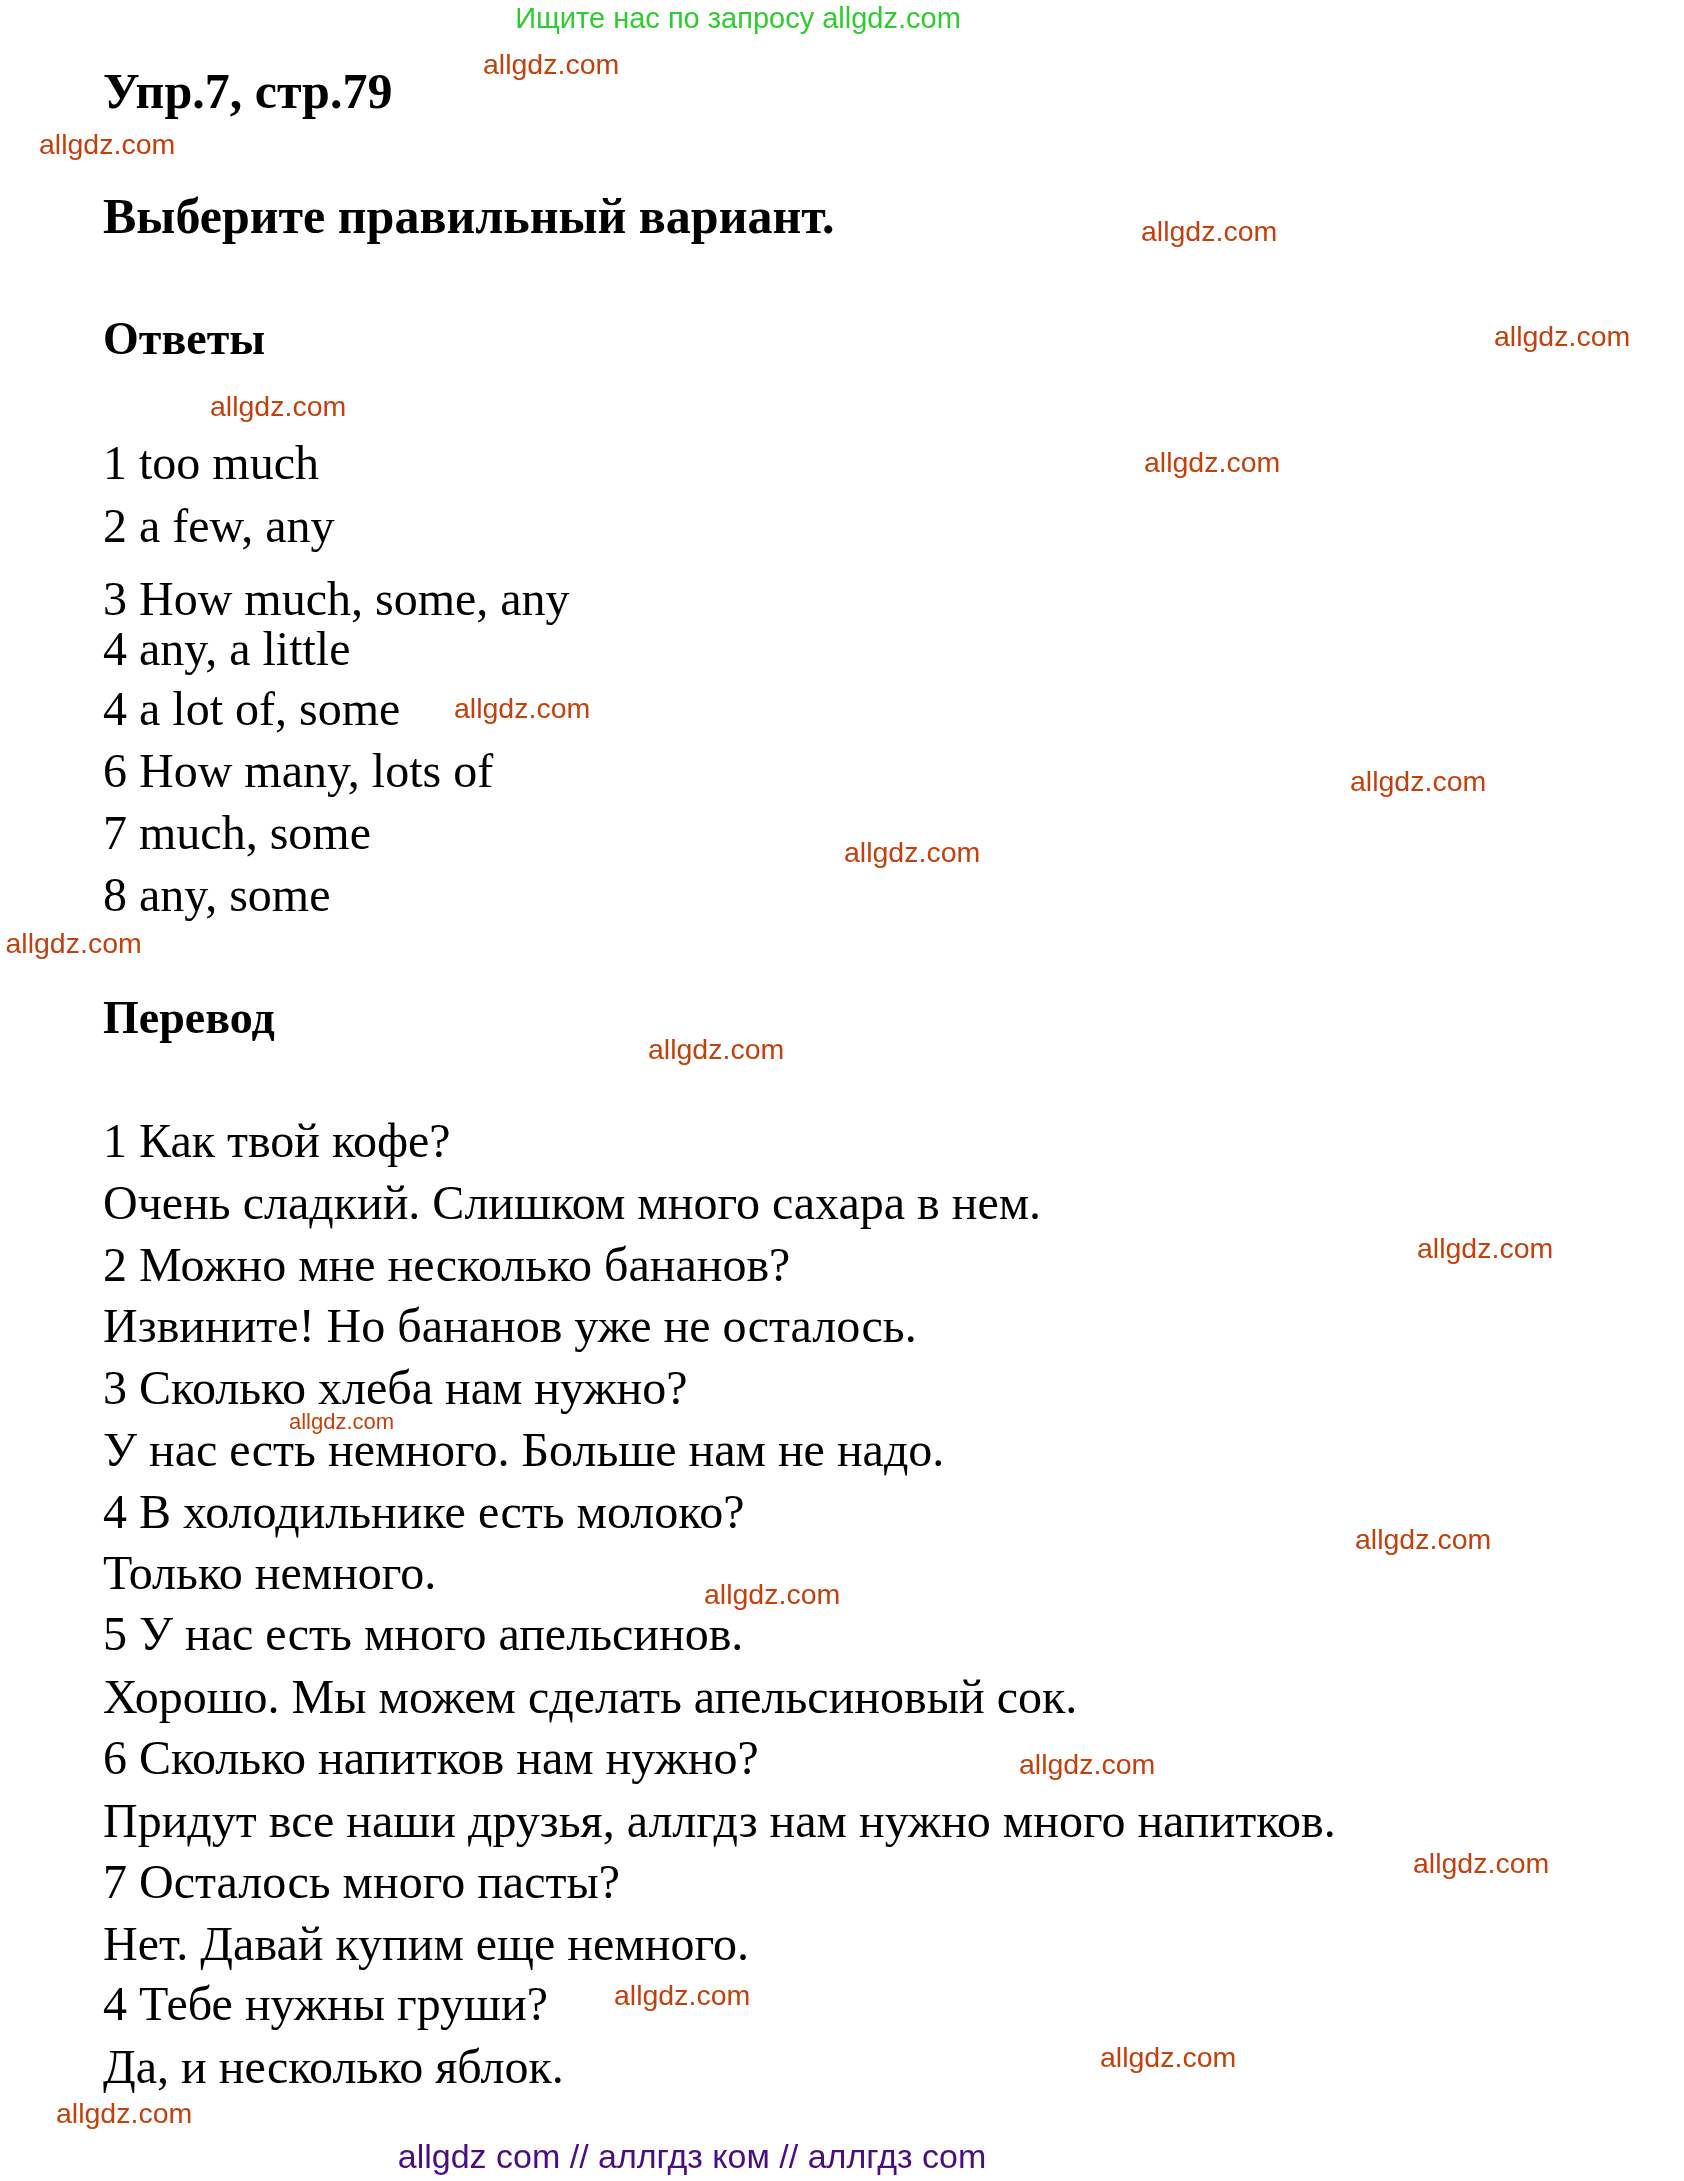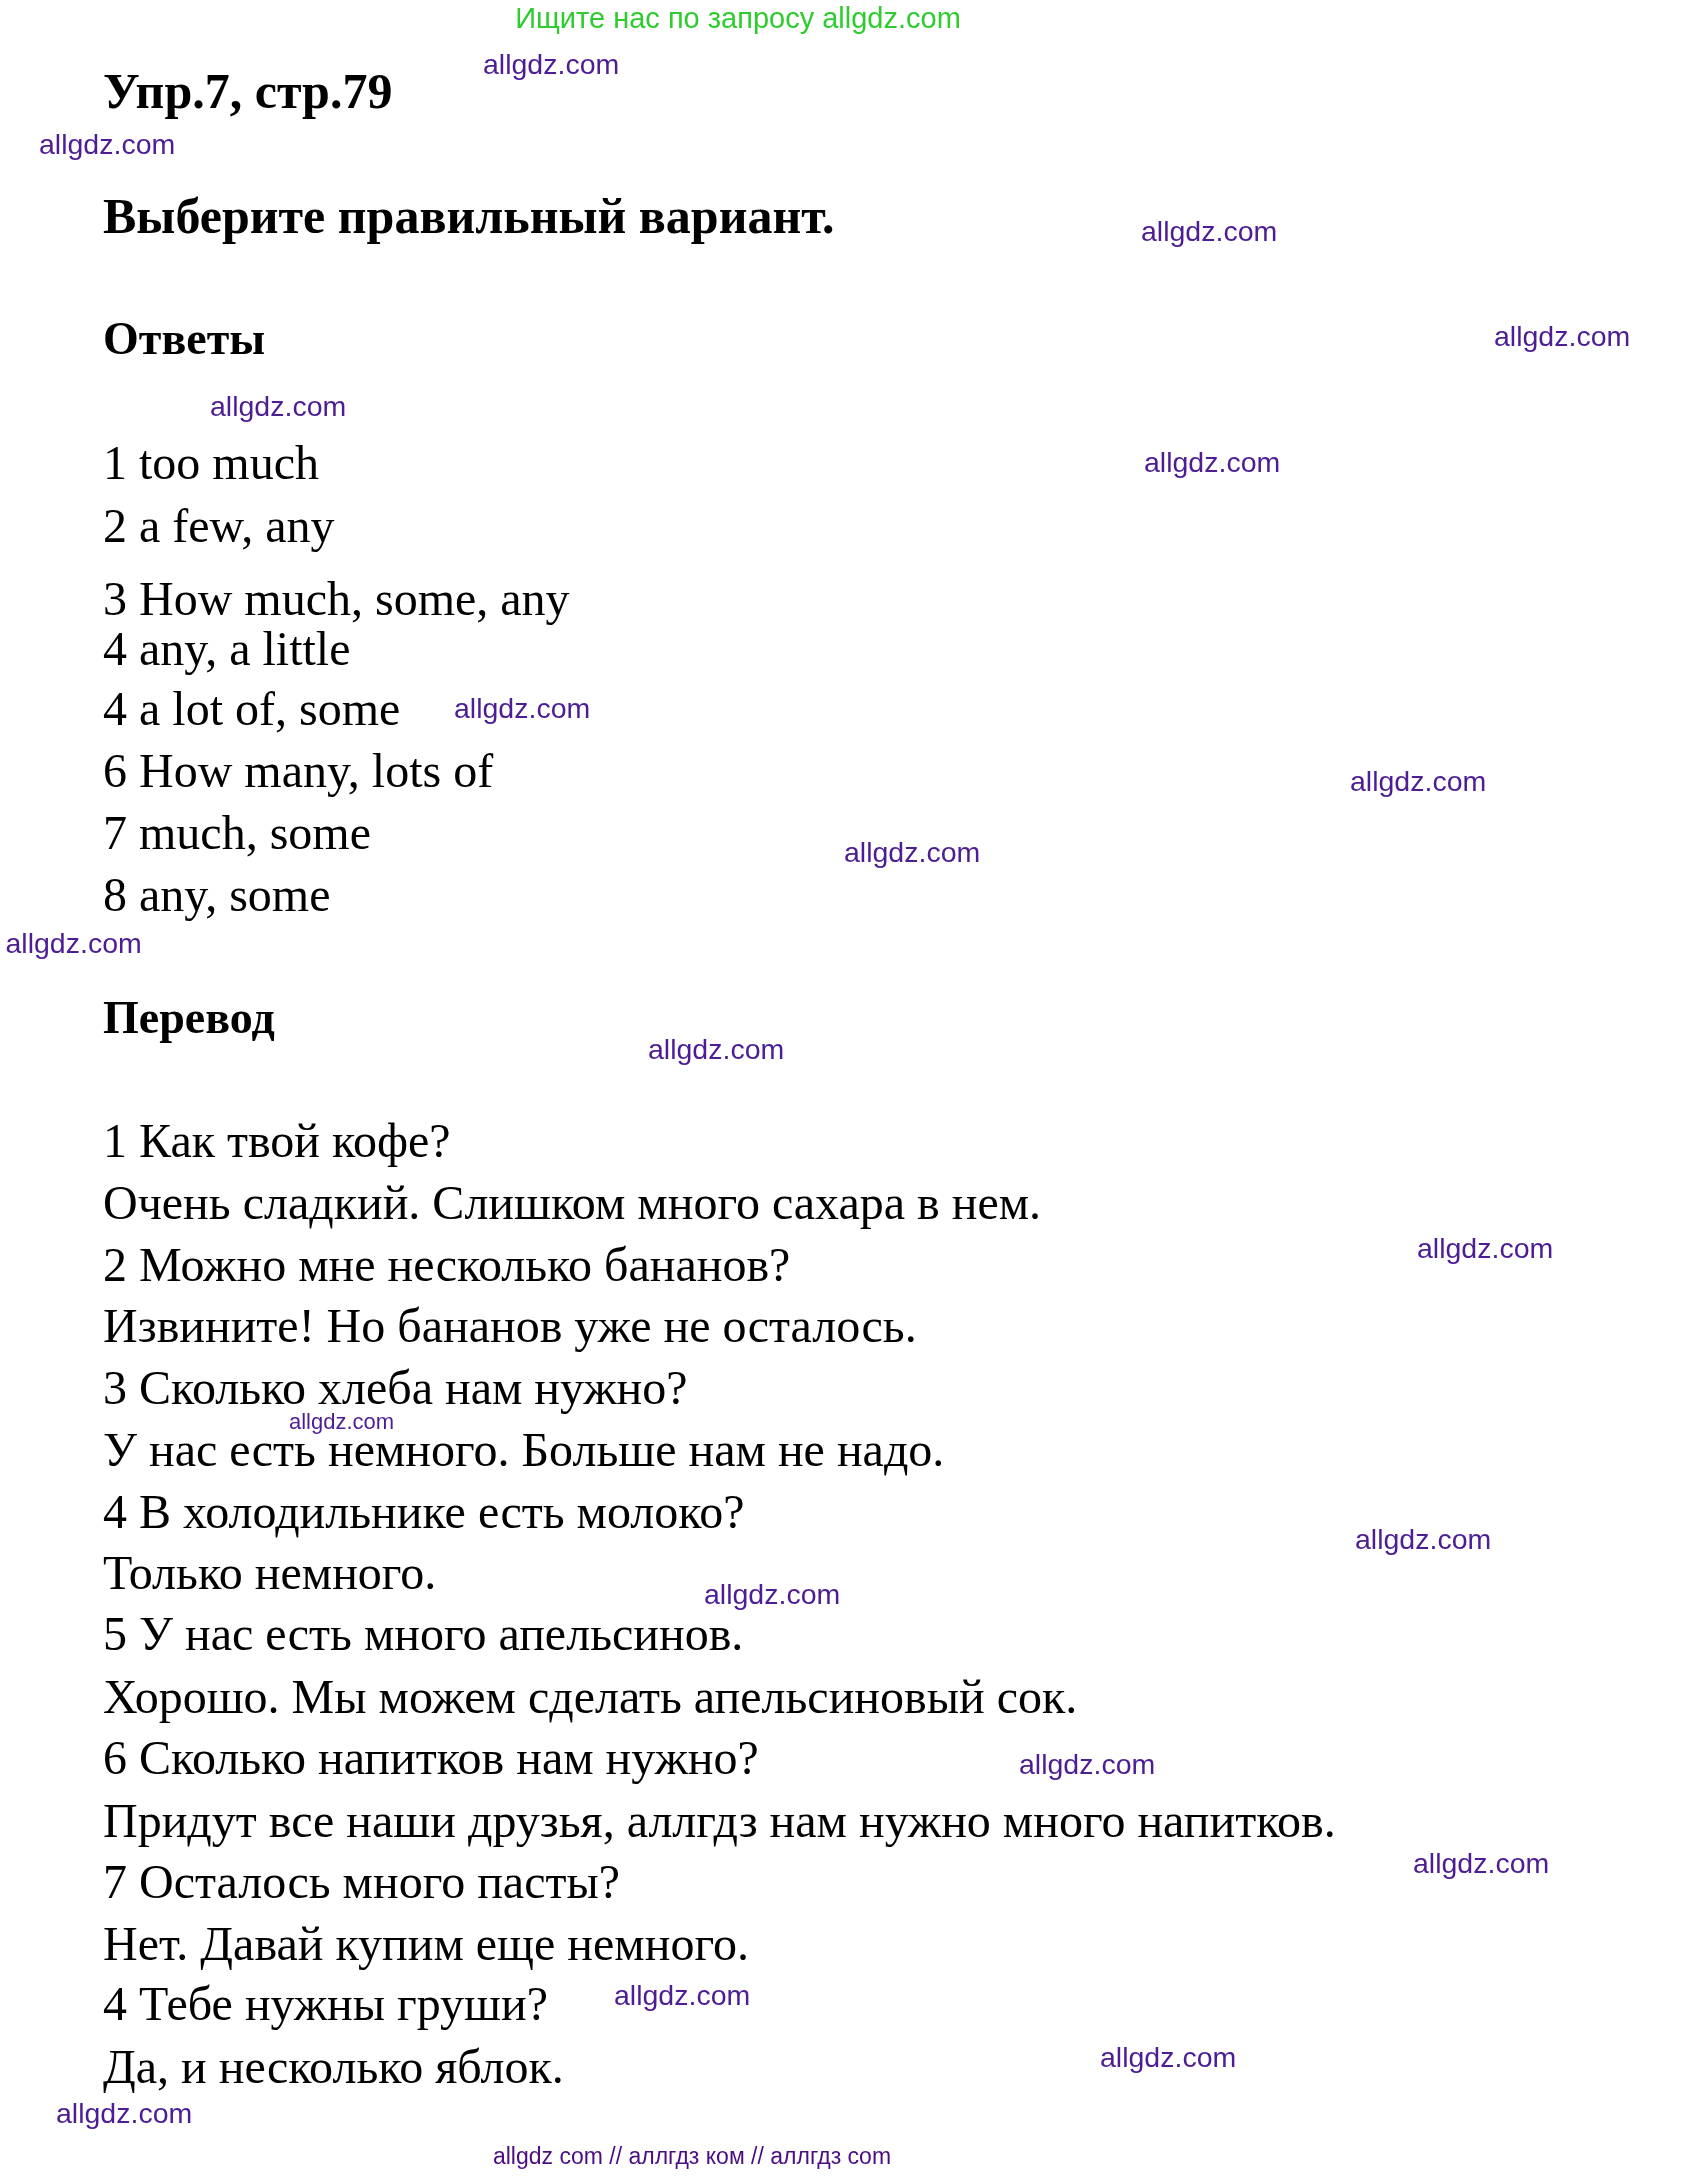--- a/index.html
+++ b/index.html
@@ -1,20 +1,20 @@
 <!DOCTYPE html>
 <html style="font-size:14.7px"><head>
 <meta charset="utf-8">
 <style>
   html, body { margin: 0; padding: 0; background: #ffffff; }
   body { width: 1684px; height: 2181px; position: relative; overflow: hidden; }
   .abs { position: absolute; white-space: nowrap; }
   .top-banner { font-family: "Liberation Sans", sans-serif; font-size: 29px; color: #2ecc2e; left: 0; width: 1476px; text-align: center; top: 0; line-height: 37px; }
-  .footer { font-family: "Liberation Sans", sans-serif; font-size: 23px; color: #4b0e82; left: 0; width: 1384px; text-align: center; top: 2138px; line-height: 37px; }
-  .wm { font-family: "Liberation Sans", sans-serif; font-size: 28.5px; color: #4c1d95; line-height: 33px; }
+  .footer { font-family: "Liberation Sans", sans-serif; font-size: 34px; color: #4b0e82; left: 0; width: 1384px; text-align: center; top: 2138px; line-height: 37px; }
+  .wm { font-family: "Liberation Sans", sans-serif; font-size: 28.5px; color: #c2410c; line-height: 33px; }
   .wm.small { font-size: 22px; line-height: 26px; }
   .title { font-family: "Liberation Serif", serif; font-weight: bold; font-size: 50px; color: #000; left: 103px; line-height: 55px; }
   .h2 { font-family: "Liberation Serif", serif; font-weight: bold; font-size: 46px; color: #000; left: 103px; line-height: 55px; }
   .line { font-family: "Liberation Serif", serif; font-size: 48px; color: #000; left: 103px; line-height: 55px; }
 </style>
 </head>
 <body>
 
 <div class="abs top-banner">Ищите нас по запросу allgdz.com</div>
 

